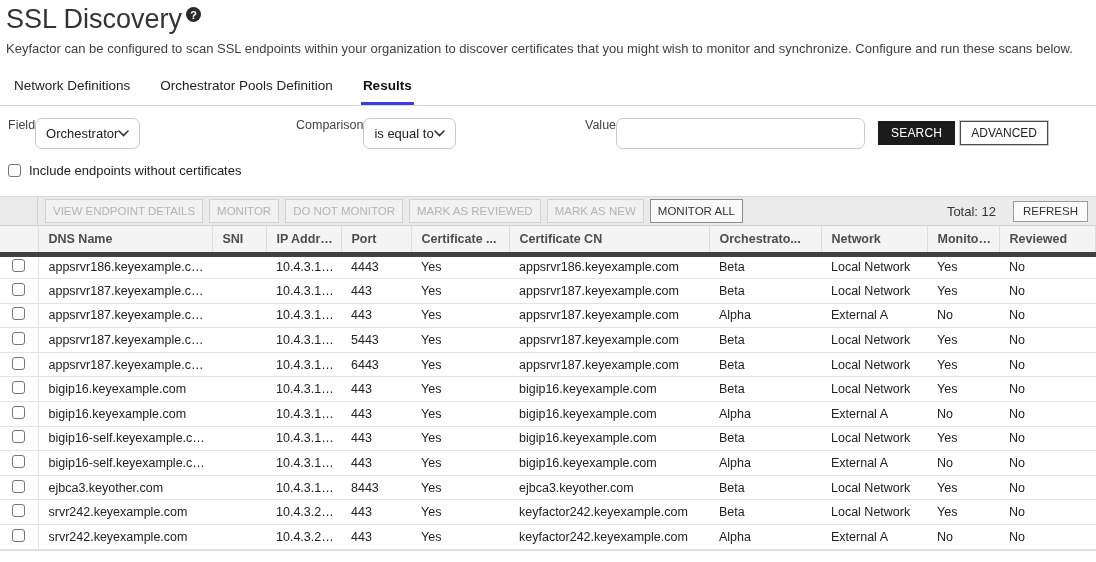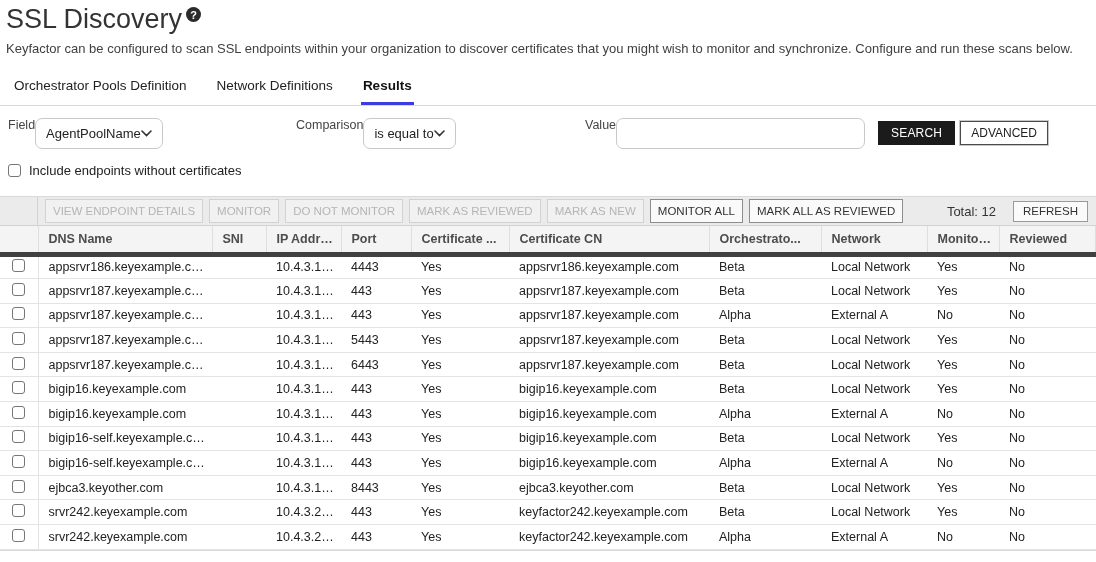--- a/index.html
+++ b/index.html
@@ -78,31 +78,31 @@
 <div class="page-head">
   <div class="title-row">
     <h1 class="page-title">SSL Discovery</h1>
     <span class="help-icon">?</span>
   </div>
   <p class="page-desc">Keyfactor can be configured to scan SSL endpoints within your organization to discover certificates that you might wish to monitor and synchronize. Configure and run these scans below.</p>
 </div>
 
 <div class="tabs-wrap">
   <div class="tabs">
+      <div class="tab">Network Definitions</div>
       <div class="tab">Orchestrator Pools Definition</div>
-      <div class="tab">Network Definitions</div>
       <div class="tab active">Results</div>
     </div>
 </div>
 
 <div class="search-form">
   <div class="form-group g-field">
     <label class="form-label">Field</label>
     <div class="select-box">
-      <span>AgentPoolName</span>
+      <span>Orchestrator</span>
       <span class="chev">
         <svg width="11" height="7" viewBox="0 0 11 7">
             <path d="M1 1l4.5 4.5L10 1" fill="none" stroke="#333" stroke-width="1.6" stroke-linecap="round"></path>
           </svg>
       </span>
     </div>
   </div>
   <div class="form-group g-comparison">
     <label class="form-label">Comparison</label>
     <div class="select-box">
@@ -130,21 +130,20 @@
 <div class="grid">
   <div class="grid-toolbar">
     <div class="tb-lead"></div>
     <span style="display:flex;align-items:center;">
         <button class="tb-btn" disabled="">VIEW ENDPOINT DETAILS</button>
         <button class="tb-btn" disabled="">MONITOR</button>
         <button class="tb-btn" disabled="">DO NOT MONITOR</button>
         <button class="tb-btn" disabled="">MARK AS REVIEWED</button>
         <button class="tb-btn" disabled="">MARK AS NEW</button>
         <button class="tb-btn strong">MONITOR ALL</button>
-        <button class="tb-btn strong">MARK ALL AS REVIEWED</button>
       </span>
     <div class="tb-spacer"></div>
     <span class="tb-total">Total: 12</span>
     <button class="tb-refresh">REFRESH</button>
   </div>
 
   <table>
     <colgroup>
       <col class="c-cb">
         <col class="c-dns">

